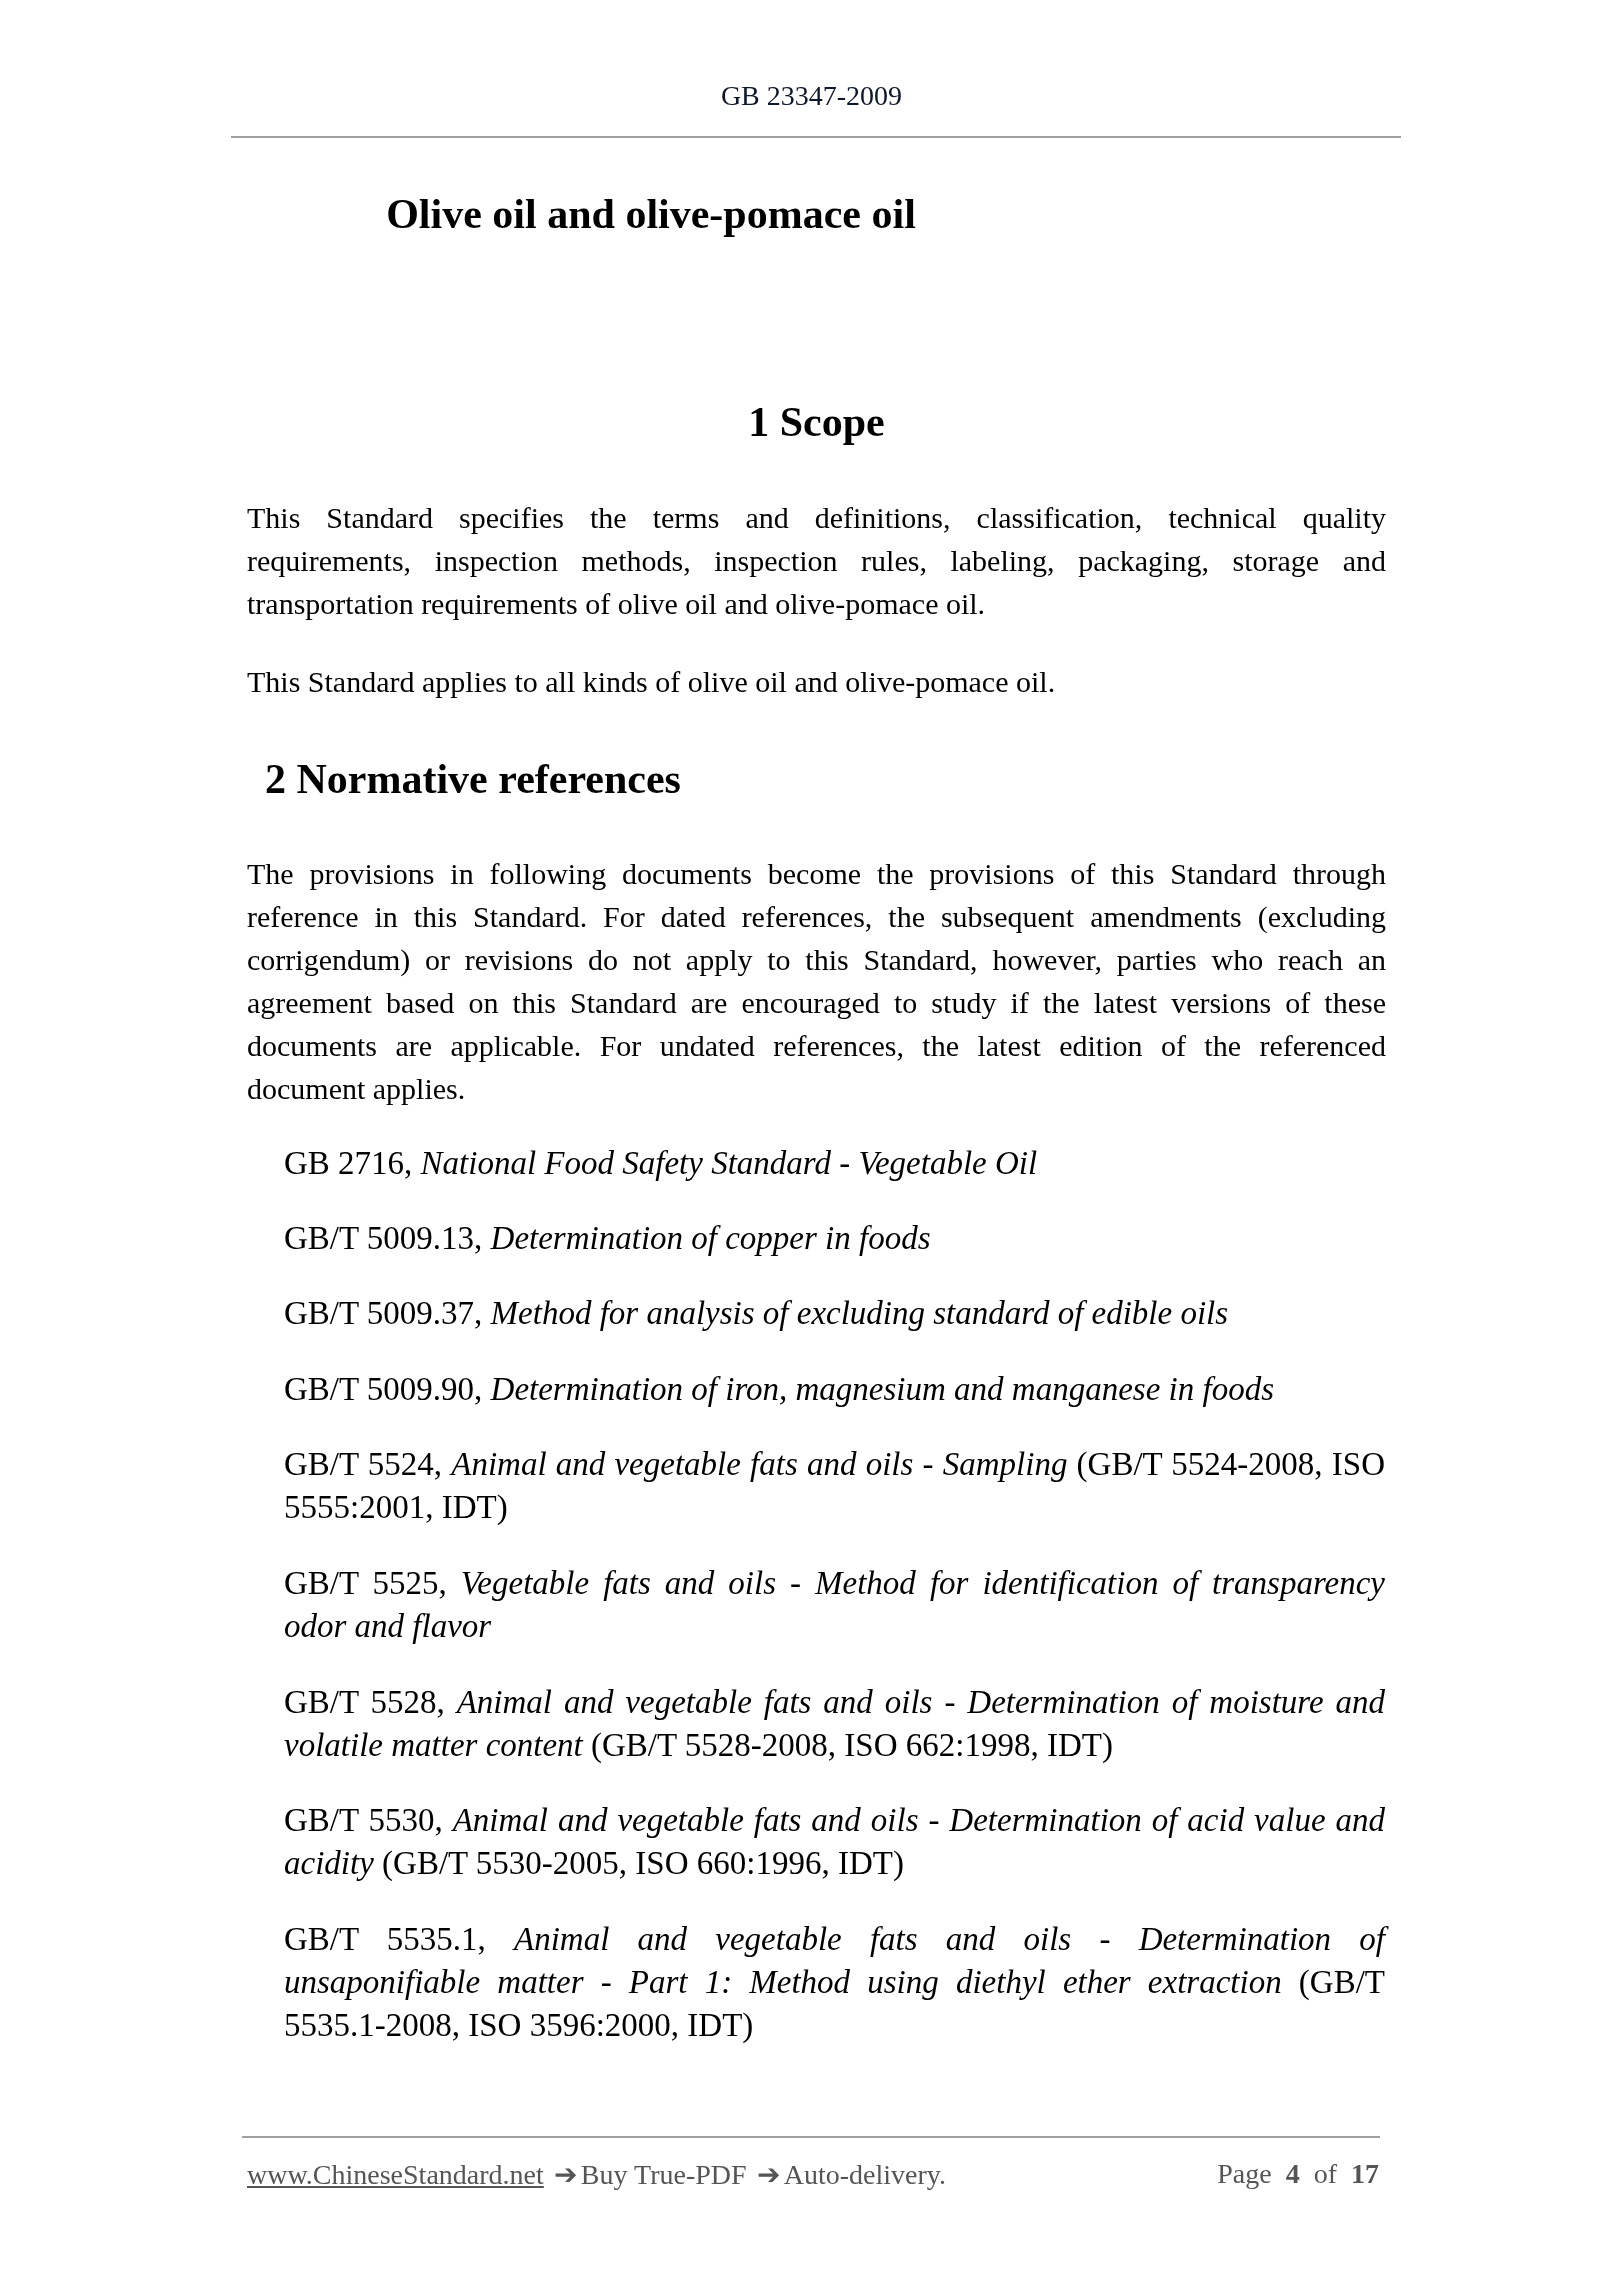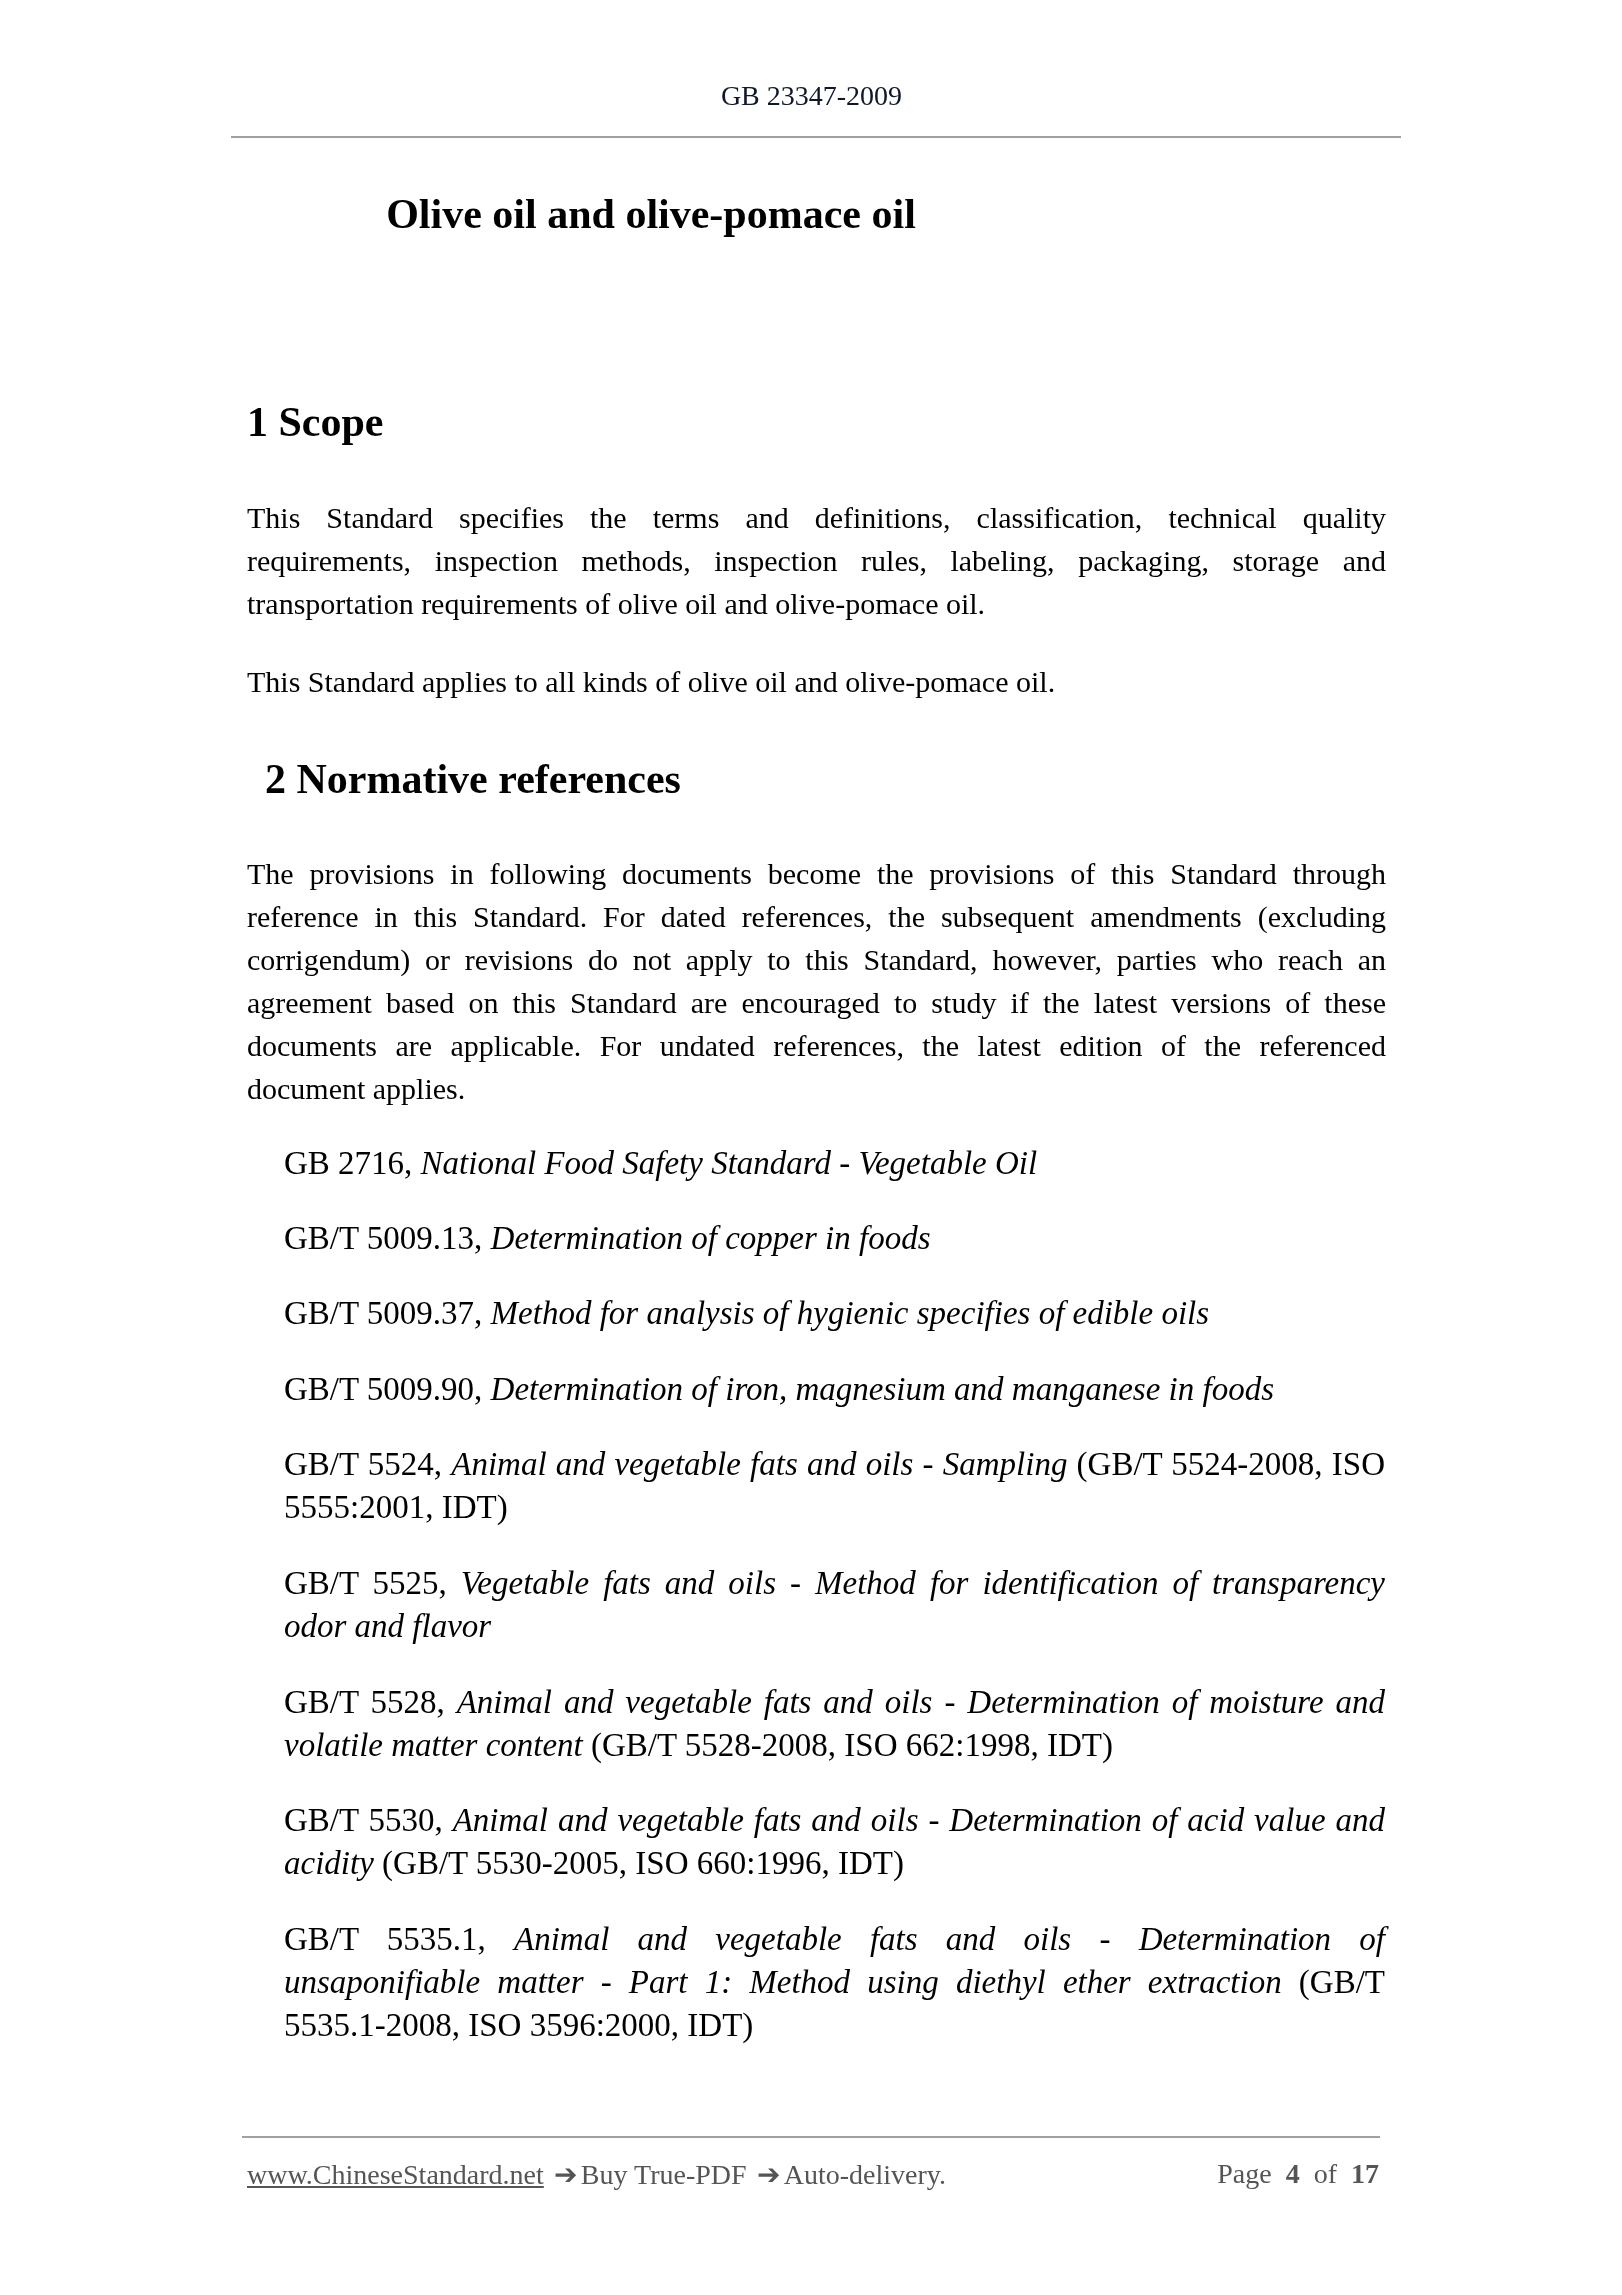--- a/index.html
+++ b/index.html
@@ -24,41 +24,41 @@
   .arrow { display: inline-block; padding: 0 3.3px; }
 </style>
 </head>
 <body>
 
 <div class="page-header">GB 23347-2009</div>
 <div class="header-rule"></div>
 
 <h1 class="doc-title">Olive oil and olive-pomace oil</h1>
 
-<div class="content" style="top:397px;">
+<div class="content" style="top:397px;text-align:center;">
   <h2>1 Scope</h2>
 </div>
 <div class="content" style="top:496px;">
   <p class="body">This Standard specifies the terms and definitions, classification, technical quality requirements, inspection methods, inspection rules, labeling, packaging, storage and transportation requirements of olive oil and olive-pomace oil.</p>
 </div>
 <div class="content" style="top:660px;">
   <p class="body">This Standard applies to all kinds of olive oil and olive-pomace oil.</p>
 </div>
 
 <div class="content" style="top:754px;margin-left:18px;">
   <h2>2 Normative references</h2>
 </div>
 <div class="content" style="top:852px;">
   <p class="body">The provisions in following documents become the provisions of this Standard through reference in this Standard. For dated references, the subsequent amendments (excluding corrigendum) or revisions do not apply to this Standard, however, parties who reach an agreement based on this Standard are encouraged to study if the latest versions of these documents are applicable. For undated references, the latest edition of the referenced document applies.</p>
 </div>
 
 <div class="refs" style="top:0;">
   <p class="ref" style="top:1142px;"><span>GB 2716, </span><i>National Food Safety Standard - Vegetable Oil</i><span></span></p>
   <p class="ref" style="top:1217px;"><span>GB/T 5009.13, </span><i>Determination of copper in foods</i><span></span></p>
-  <p class="ref" style="top:1292px;"><span>GB/T 5009.37, </span><i>Method for analysis of hygienic specifies of edible oils</i><span></span></p>
+  <p class="ref" style="top:1292px;"><span>GB/T 5009.37, </span><i>Method for analysis of excluding standard of edible oils</i><span></span></p>
   <p class="ref" style="top:1368px;"><span>GB/T 5009.90, </span><i>Determination of iron, magnesium and manganese in foods</i><span></span></p>
   <p class="ref" style="top:1443px;"><span>GB/T 5524, </span><i>Animal and vegetable fats and oils - Sampling</i><span> (GB/T 5524-2008, ISO 5555:2001, IDT)</span></p>
   <p class="ref" style="top:1562px;"><span>GB/T 5525, </span><i>Vegetable fats and oils - Method for identification of transparency odor and flavor</i><span></span></p>
   <p class="ref" style="top:1681px;"><span>GB/T 5528, </span><i>Animal and vegetable fats and oils - Determination of moisture and volatile matter content</i><span> (GB/T 5528-2008, ISO 662:1998, IDT)</span></p>
   <p class="ref" style="top:1799px;"><span>GB/T 5530, </span><i>Animal and vegetable fats and oils - Determination of acid value and acidity</i><span> (GB/T 5530-2005, ISO 660:1996, IDT)</span></p>
   <p class="ref" style="top:1918px;"><span>GB/T 5535.1, </span><i>Animal and vegetable fats and oils - Determination of unsaponifiable matter - Part 1: Method using diethyl ether extraction</i><span> (GB/T 5535.1-2008, ISO 3596:2000, IDT)</span></p>
 </div>
 
 <div class="footer-rule"></div>
 <div class="footer">

